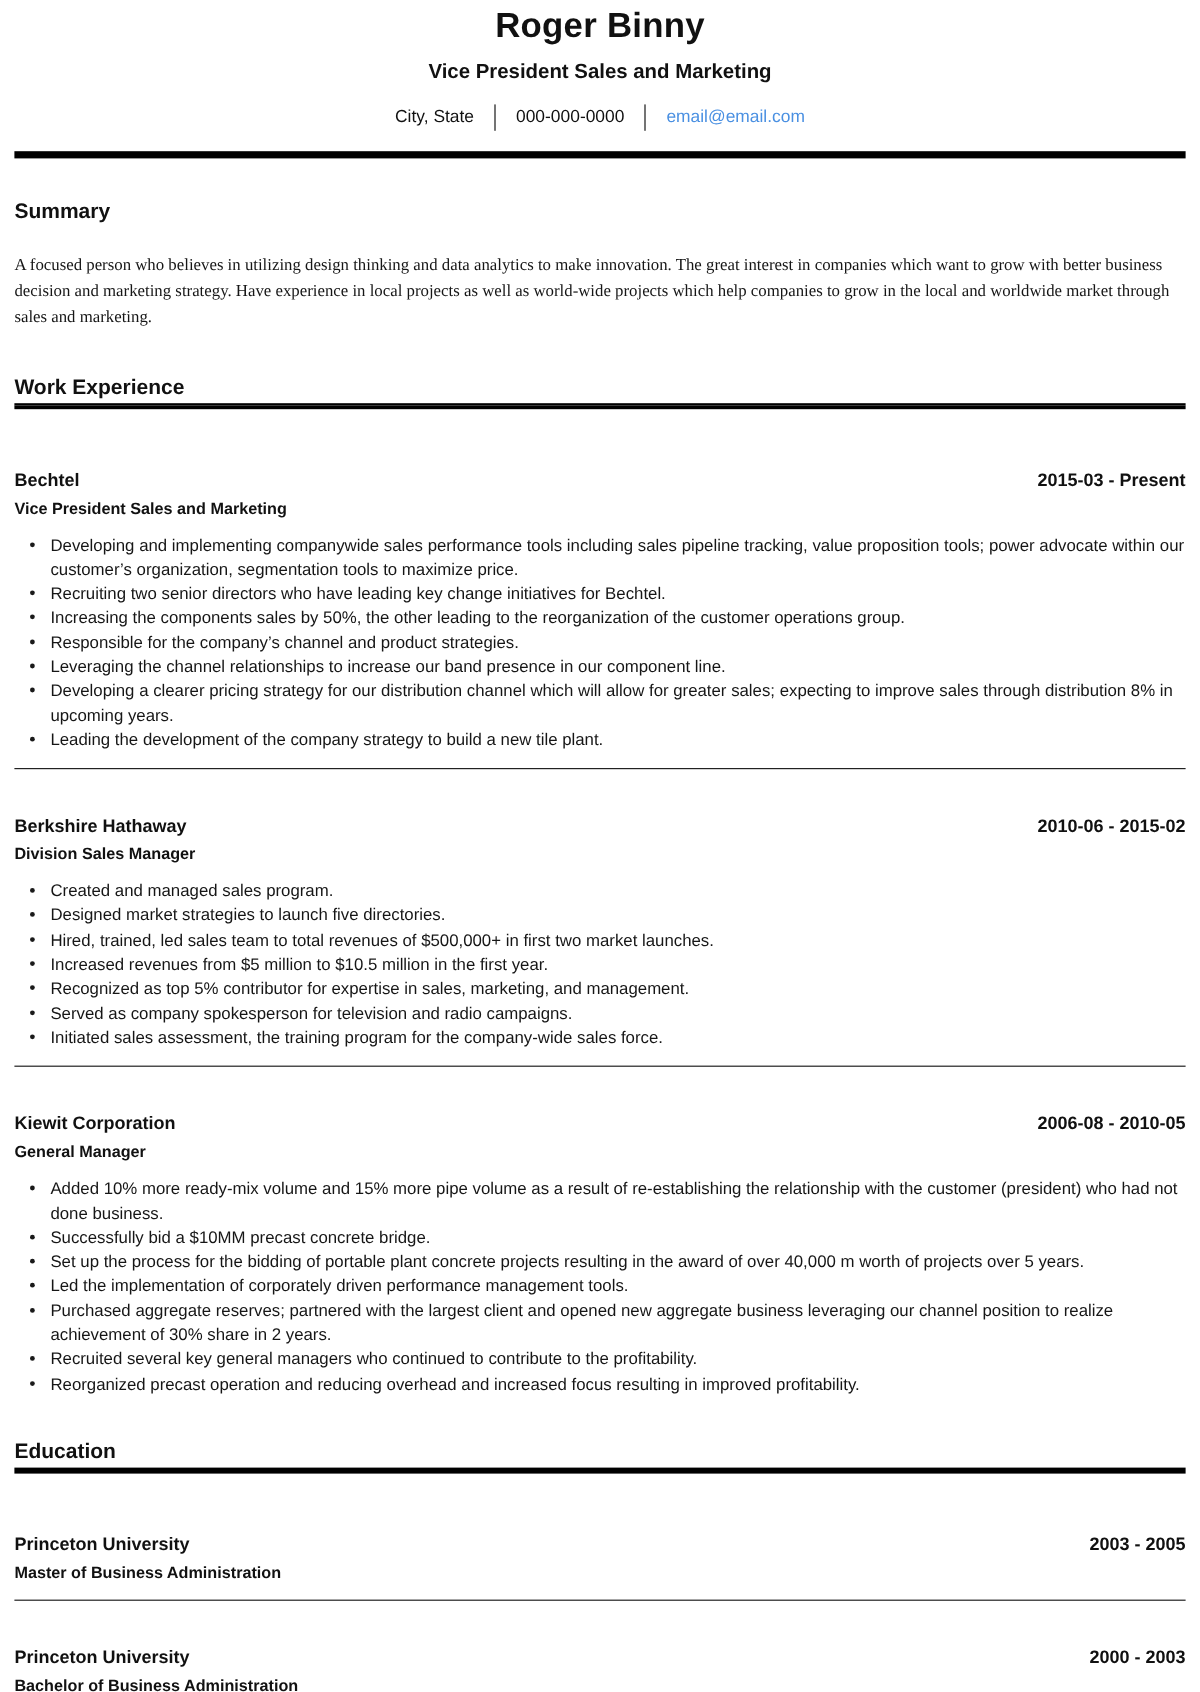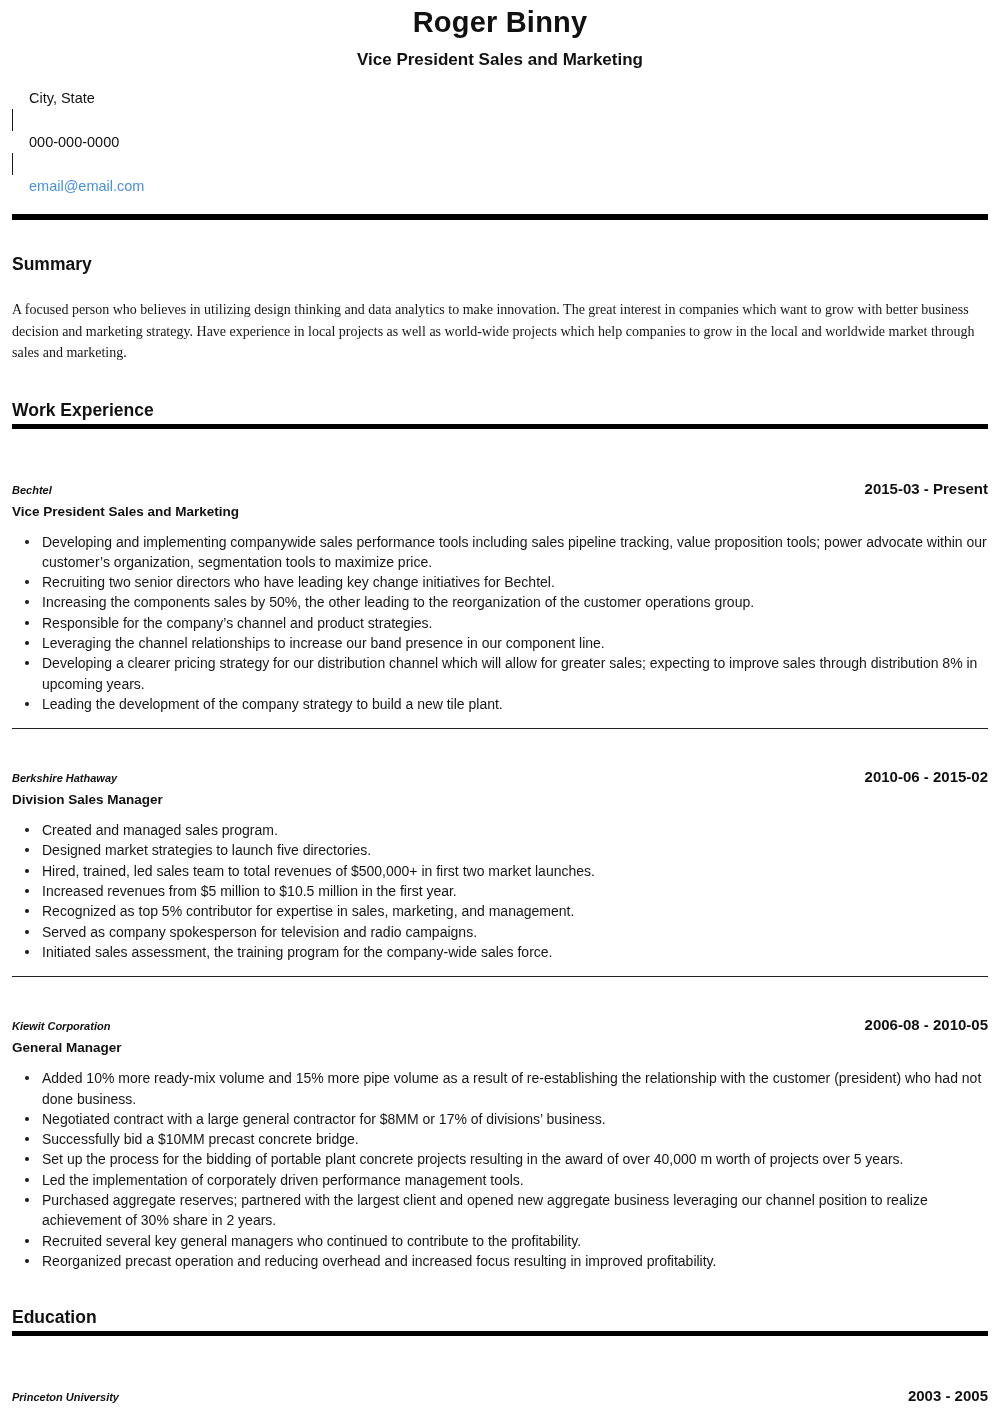--- a/index.html
+++ b/index.html
@@ -10,40 +10,40 @@
     color: #111; -webkit-font-smoothing: antialiased;
   }
   .page { padding: 0 12px; }
 
   
   .header { text-align: center; }
   .name { font-size: 29px; font-weight: 700; letter-spacing: .2px; padding-top: 5px; line-height: 34px; }
   .subtitle { font-size: 17px; font-weight: 700; margin-top: 10px; line-height: 22px; }
   .contact-row {
     margin-top: 16px; display: flex; justify-content: center; align-items: flex-start;
-    font-size: 14.5px; line-height: 22px; flex-direction: column;
+    font-size: 14.5px; line-height: 22px;
   }
   .contact-item { padding: 0 17px; }
   .contact-sep { width: 1px; height: 22px; background: #1a1a1a; }
   .email-link { text-decoration: none; }
 
   
   .header-rule { margin-top: 17px; height: 2px; border-top: 4px solid #000; border-bottom: 2px solid #000; }
   .section-rule { margin-top: 3px; height: 3px; border-top: 2px solid #000; border-bottom: 3px solid #000; }
   .entry-divider { border: none; border-top: 1px solid #222; }
 
   
   .summary-heading { text-align: left; font-size: 17.5px; font-weight: 700; margin-top: 34px; }
   .summary-text { margin-top: 24px; font-size: 14px; line-height: 21.5px; color: #161616; font-family: Liberation Serif, serif; }
 
   .section-heading { font-size: 17.5px; font-weight: 700; margin-top: 36px; }
 
   .entry { margin-top: 24px; }
   .entry-head { display: flex; justify-content: space-between; align-items: baseline; }
-  .company { font-size: 11px; font-weight: 700; font-style: italic; }
+  .company { font-size: 15px; font-weight: 700; }
   .dates { font-size: 15px; font-weight: 700; white-space: nowrap; margin-top: 27px; }
   .role { font-size: 13.5px; font-weight: 600; margin-top: 7px; }
 
   ul.bullets { margin-top: 13px; list-style: none; }
   ul.bullets li {
     position: relative; padding-left: 30px;
     font-size: 14px; line-height: 20.3px; color: #161616;
   }
   ul.bullets li::before {
     content: ""; position: absolute; left: 13px; top: 8px;
@@ -119,21 +119,20 @@
   <hr class="entry-divider job-divider">
 
   <div class="entry after-divider">
     <div class="entry-head">
       <span class="company">Kiewit Corporation</span>
       <span class="dates">2006-08 - 2010-05</span>
     </div>
     <div class="role">General Manager</div>
     <ul class="bullets">
       <li>Added 10% more ready-mix volume and 15% more pipe volume as a result of re-establishing the relationship with the customer (president) who had not done business.</li>
-      <li>Negotiated contract with a large general contractor for $8MM or 17% of divisions’ business.</li>
       <li>Successfully bid a $10MM precast concrete bridge.</li>
       <li>Set up the process for the bidding of portable plant concrete projects resulting in the award of over 40,000 m worth of projects over 5 years.</li>
       <li>Led the implementation of corporately driven performance management tools.</li>
       <li>Purchased aggregate reserves; partnered with the largest client and opened new aggregate business leveraging our channel position to realize achievement of 30% share in 2 years.</li>
       <li>Recruited several key general managers who continued to contribute to the profitability.</li>
       <li>Reorganized precast operation and reducing overhead and increased focus resulting in improved profitability.</li>
     </ul>
   </div>
 
   <div class="section-heading">Education</div>

